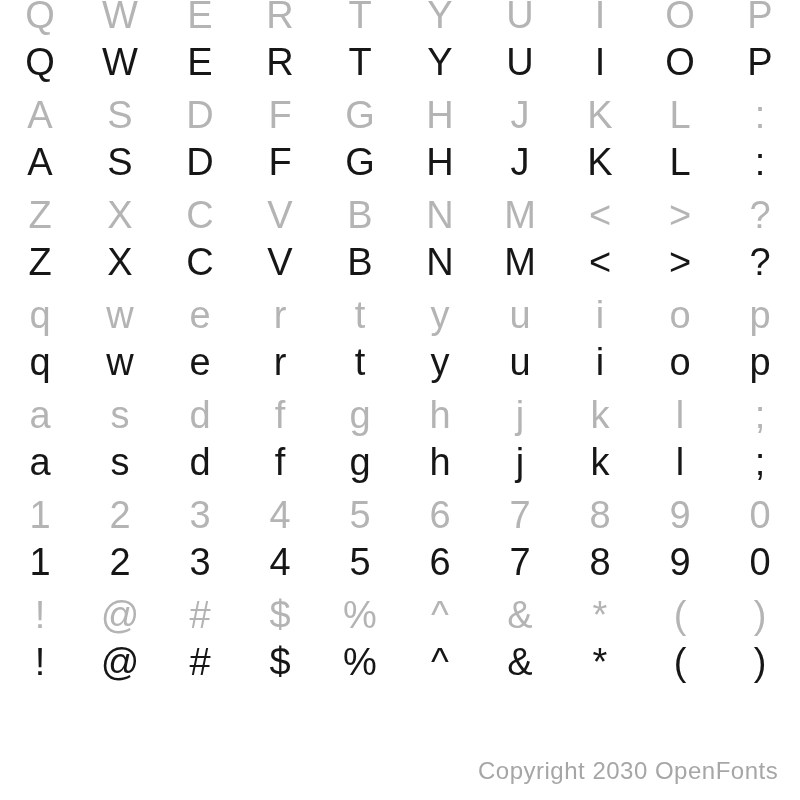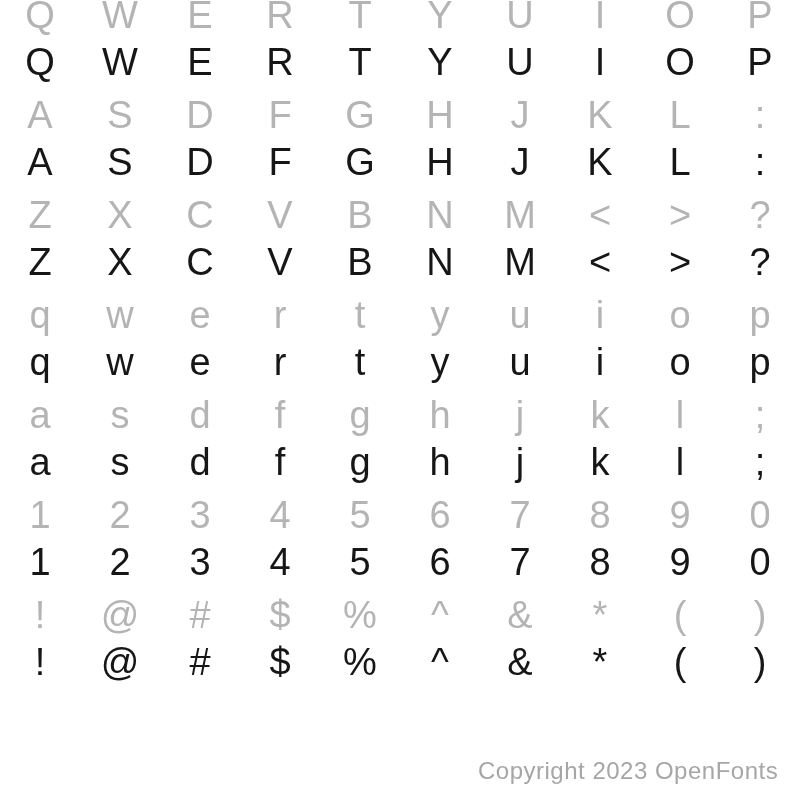--- a/index.html
+++ b/index.html
@@ -59,14 +59,14 @@
       <div class="glyph-row black" style="top: 238px;"><span class="glyph-cell">Z</span><span class="glyph-cell">X</span><span class="glyph-cell">C</span><span class="glyph-cell">V</span><span class="glyph-cell">B</span><span class="glyph-cell">N</span><span class="glyph-cell">M</span><span class="glyph-cell">&lt;</span><span class="glyph-cell">&gt;</span><span class="glyph-cell">?</span></div>
       <div class="glyph-row gray" style="top: 291px;"><span class="glyph-cell">q</span><span class="glyph-cell">w</span><span class="glyph-cell">e</span><span class="glyph-cell">r</span><span class="glyph-cell">t</span><span class="glyph-cell">y</span><span class="glyph-cell">u</span><span class="glyph-cell">i</span><span class="glyph-cell">o</span><span class="glyph-cell">p</span></div>
       <div class="glyph-row black" style="top: 338px;"><span class="glyph-cell">q</span><span class="glyph-cell">w</span><span class="glyph-cell">e</span><span class="glyph-cell">r</span><span class="glyph-cell">t</span><span class="glyph-cell">y</span><span class="glyph-cell">u</span><span class="glyph-cell">i</span><span class="glyph-cell">o</span><span class="glyph-cell">p</span></div>
       <div class="glyph-row gray" style="top: 391px;"><span class="glyph-cell">a</span><span class="glyph-cell">s</span><span class="glyph-cell">d</span><span class="glyph-cell">f</span><span class="glyph-cell">g</span><span class="glyph-cell">h</span><span class="glyph-cell">j</span><span class="glyph-cell">k</span><span class="glyph-cell">l</span><span class="glyph-cell">;</span></div>
       <div class="glyph-row black" style="top: 438px;"><span class="glyph-cell">a</span><span class="glyph-cell">s</span><span class="glyph-cell">d</span><span class="glyph-cell">f</span><span class="glyph-cell">g</span><span class="glyph-cell">h</span><span class="glyph-cell">j</span><span class="glyph-cell">k</span><span class="glyph-cell">l</span><span class="glyph-cell">;</span></div>
       <div class="glyph-row gray" style="top: 491px;"><span class="glyph-cell">1</span><span class="glyph-cell">2</span><span class="glyph-cell">3</span><span class="glyph-cell">4</span><span class="glyph-cell">5</span><span class="glyph-cell">6</span><span class="glyph-cell">7</span><span class="glyph-cell">8</span><span class="glyph-cell">9</span><span class="glyph-cell">0</span></div>
       <div class="glyph-row black" style="top: 538px;"><span class="glyph-cell">1</span><span class="glyph-cell">2</span><span class="glyph-cell">3</span><span class="glyph-cell">4</span><span class="glyph-cell">5</span><span class="glyph-cell">6</span><span class="glyph-cell">7</span><span class="glyph-cell">8</span><span class="glyph-cell">9</span><span class="glyph-cell">0</span></div>
       <div class="glyph-row gray" style="top: 591px;"><span class="glyph-cell">!</span><span class="glyph-cell">@</span><span class="glyph-cell">#</span><span class="glyph-cell">$</span><span class="glyph-cell">%</span><span class="glyph-cell">^</span><span class="glyph-cell">&amp;</span><span class="glyph-cell">*</span><span class="glyph-cell">(</span><span class="glyph-cell">)</span></div>
       <div class="glyph-row black" style="top: 638px;"><span class="glyph-cell">!</span><span class="glyph-cell">@</span><span class="glyph-cell">#</span><span class="glyph-cell">$</span><span class="glyph-cell">%</span><span class="glyph-cell">^</span><span class="glyph-cell">&amp;</span><span class="glyph-cell">*</span><span class="glyph-cell">(</span><span class="glyph-cell">)</span></div>
     </div>
-  <div class="footer-copyright">Copyright 2023 OpenFonts</div>
+  <div class="footer-copyright">Copyright 2030 OpenFonts</div>
 </div>
 
 </body></html>

